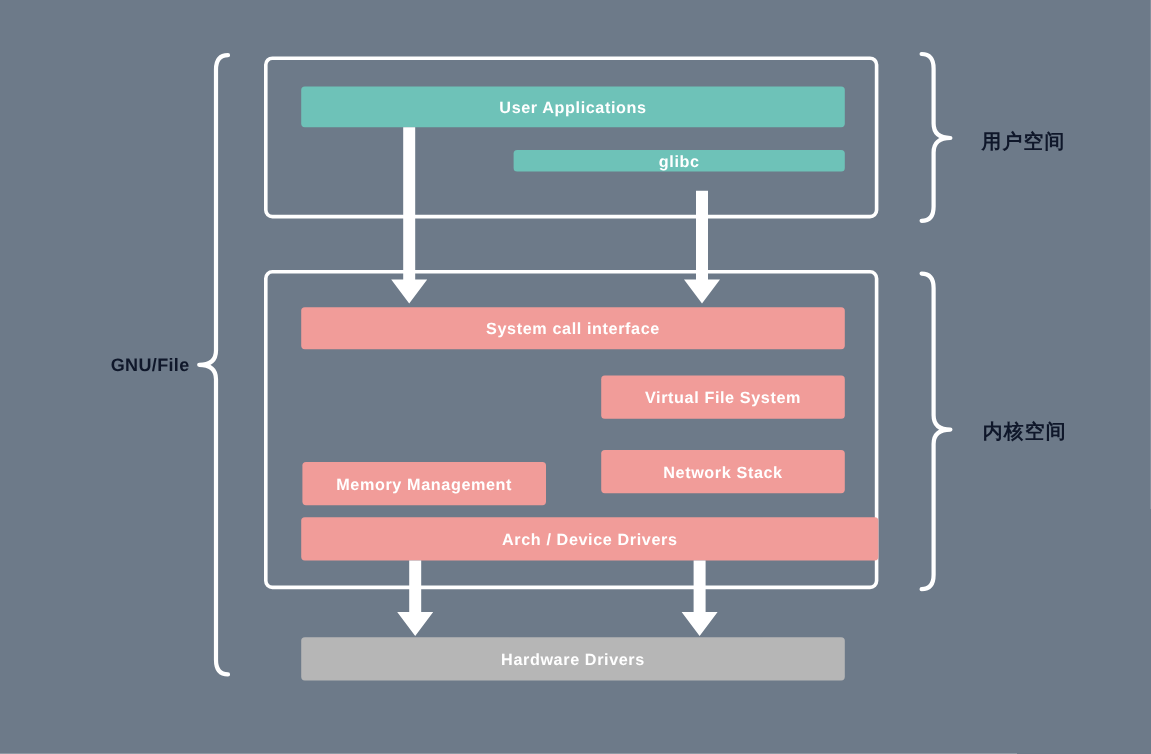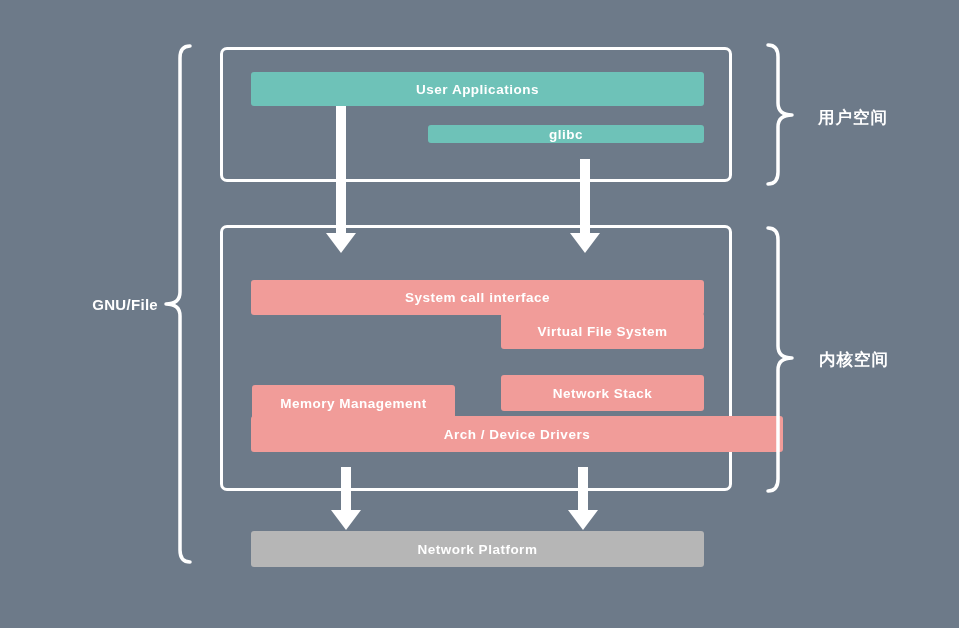--- a/index.html
+++ b/index.html
@@ -38,31 +38,31 @@
     border-radius: 3px;
     box-sizing: border-box;
     text-align: center;
   }
   .teal { background: var(--user-space-block, #6ec2b8); }
   .pink { background: var(--kernel-block, #f19c99); }
   .gray { background: var(--hardware-block, #b6b6b6); }
 
   .b-user-apps  { left: 251px; top: 72px;  width: 453px; height: 34px; }
   .b-glibc      { left: 428px; top: 125px; width: 276px; height: 18px; }
-  .b-syscall    { left: 251px; top: 256px; width: 453px; height: 35px; margin-top: 24px; }
+  .b-syscall    { left: 251px; top: 256px; width: 453px; height: 35px; }
   .b-process    { left: 252px; top: 313px; width: 203px; height: 36px; }
   .b-vfs        { left: 501px; top: 313px; width: 203px; height: 36px; }
   .b-memory     { left: 252px; top: 375px; width: 203px; height: 36px; margin-top: 10px; }
   .b-network    { left: 501px; top: 375px; width: 203px; height: 36px; }
-  .b-drivers    { left: 251px; top: 416px; width: 532px; height: 36px; }
+  .b-drivers    { left: 251px; top: 431px; width: 481px; height: 36px; }
   .b-hardware   { left: 251px; top: 531px; width: 453px; height: 36px; }
 
   .side-label {
     position: absolute;
-    color: #ffffff;
+    color: #0f172a;
     white-space: nowrap;
   }
   .gnu-label {
     left: 60px;
     top: 296px;
     width: 98px;
     text-align: right;
     font-size: 15px;
     font-weight: bold;
     letter-spacing: 0.3px;
@@ -103,21 +103,21 @@
 
   <div class="block teal b-user-apps">User Applications</div>
   <div class="block teal b-glibc">glibc</div>
 
   <div class="block pink b-syscall">System call interface</div>
   <div class="block pink b-vfs">Virtual File System</div>
   <div class="block pink b-memory">Memory Management</div>
   <div class="block pink b-network">Network Stack</div>
   <div class="block pink b-drivers">Arch / Device Drivers</div>
 
-  <div class="block gray b-hardware">Network Platform</div>
+  <div class="block gray b-hardware">Hardware Drivers</div>
 
   <div class="side-label gnu-label">GNU/File</div>
   <div class="side-label zh-label zh-user">用户空间</div>
   <div class="side-label zh-label zh-kernel">内核空间</div>
 
   <svg class="overlay" width="959" height="628" viewBox="0 0 959 628">
 
     <path class="brace" d="M190,46 Q180,46 180,58 L180,292 Q180,304 166,304 Q180,304 180,316 L180,550 Q180,562 190,562"></path>
 
     <path class="brace" d="M768,45 Q778,45 778,57 L778,103 Q778,115 792,115 Q778,115 778,127 L778,172 Q778,184 768,184"></path>

